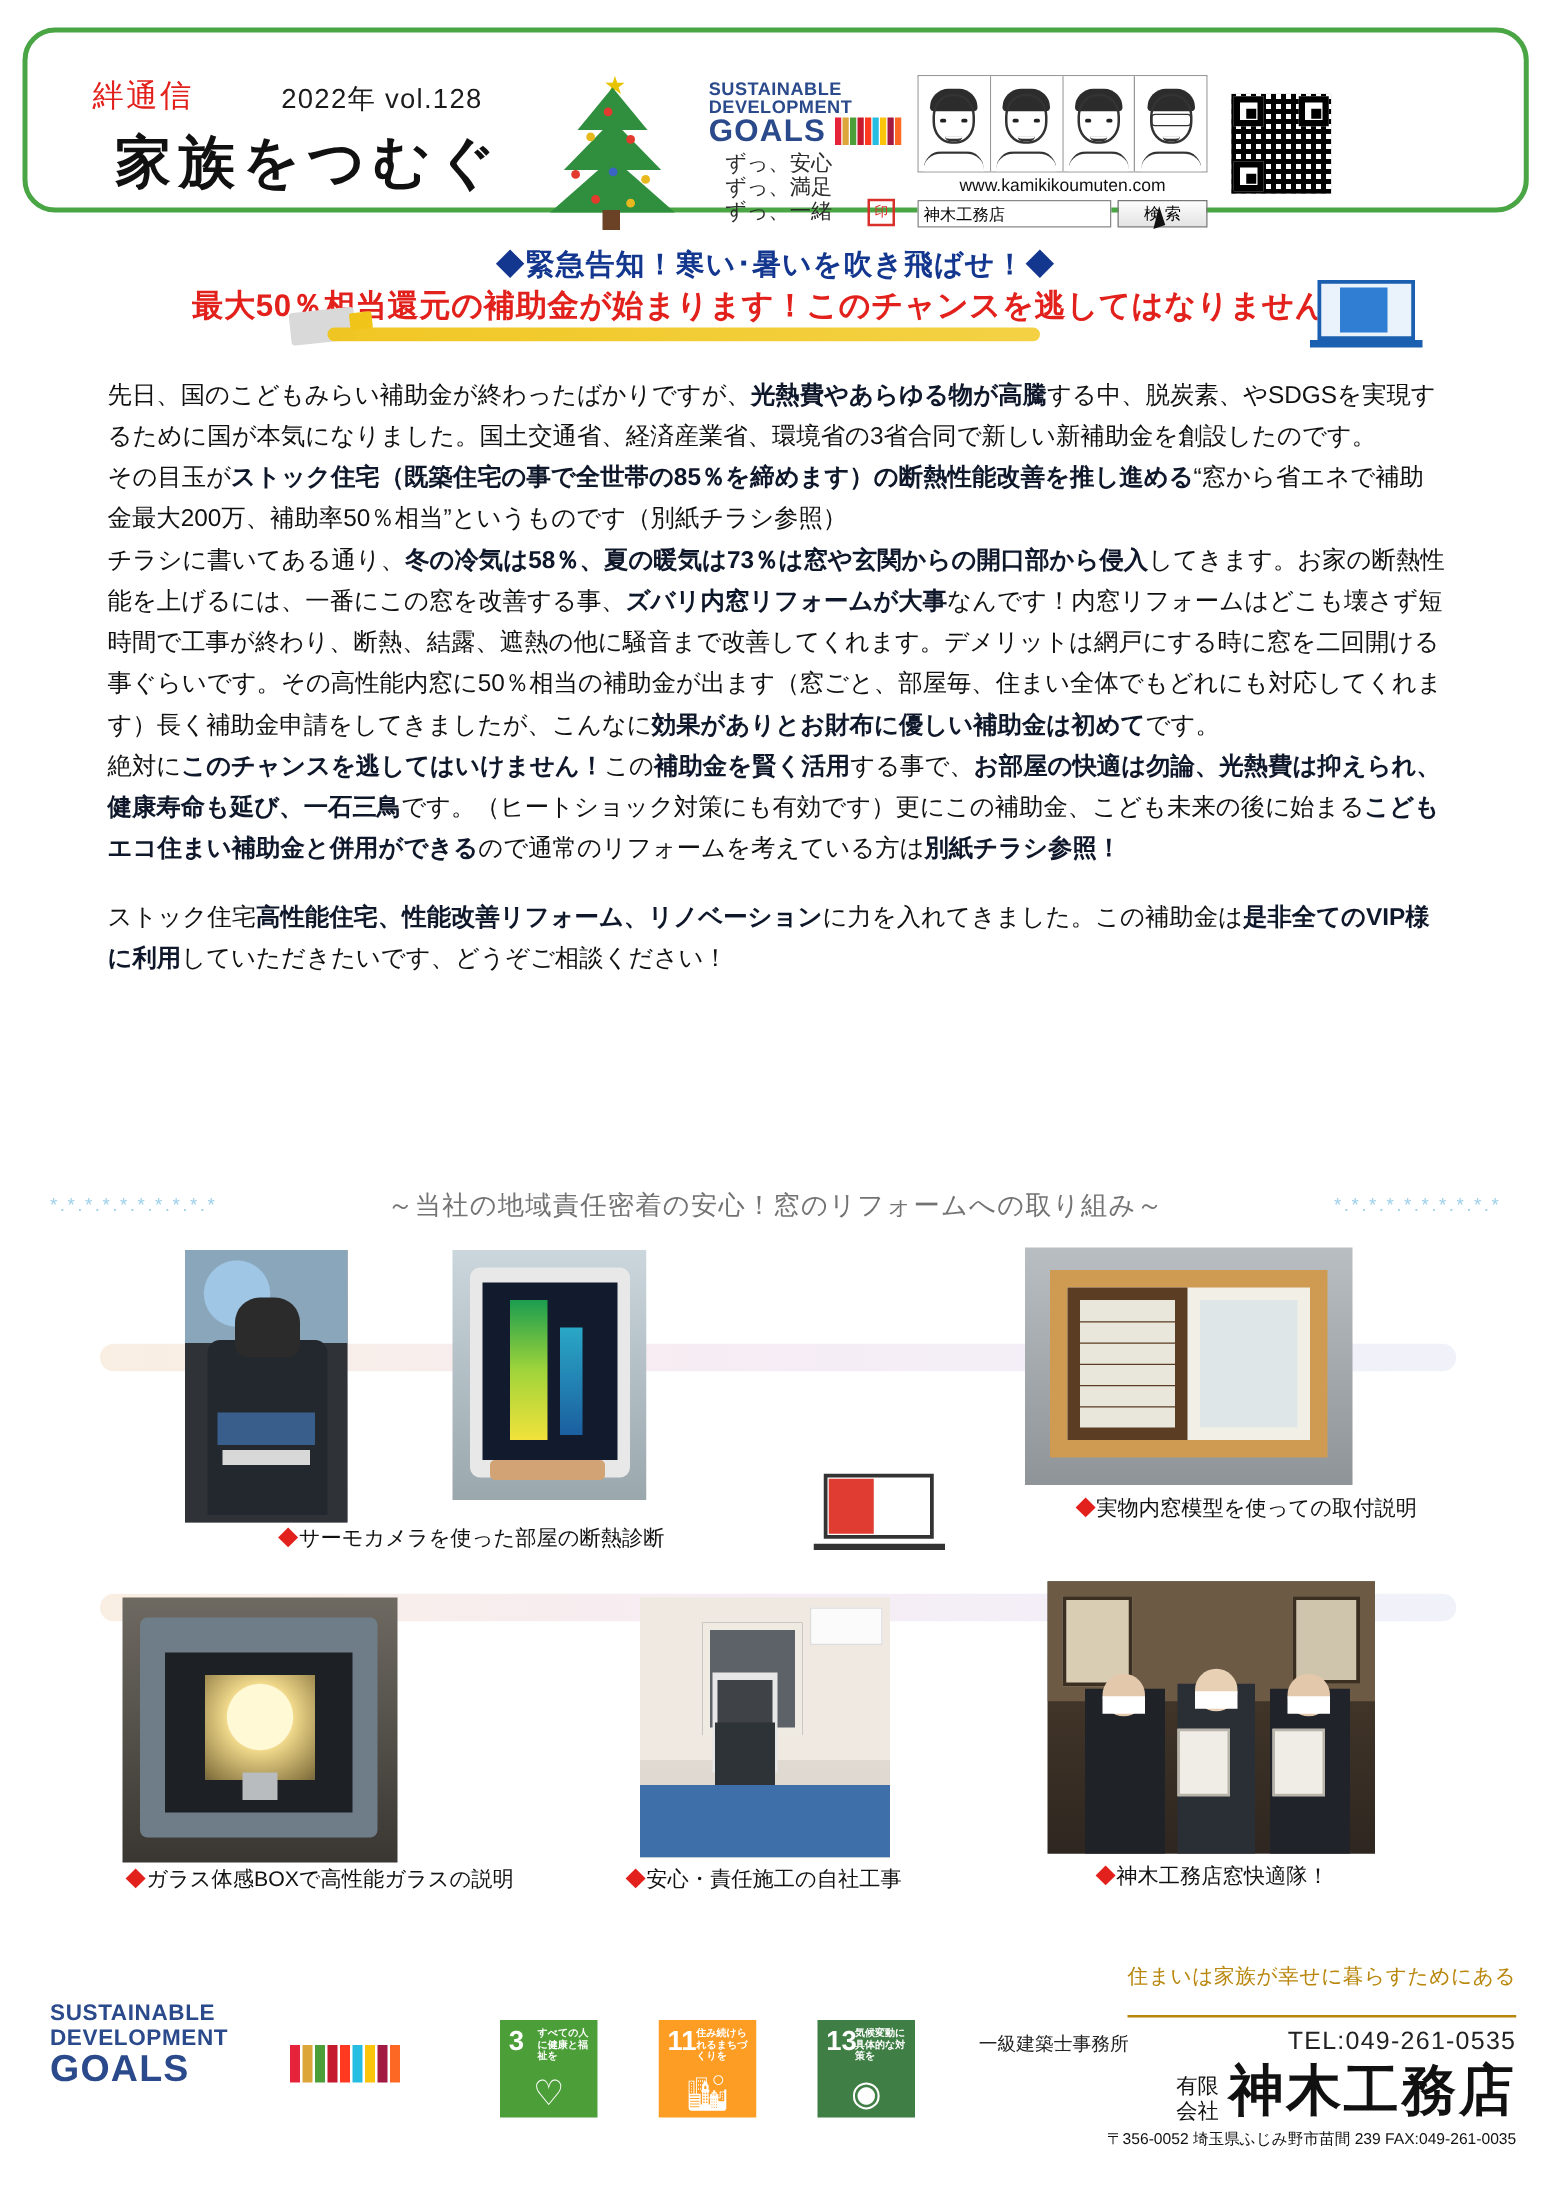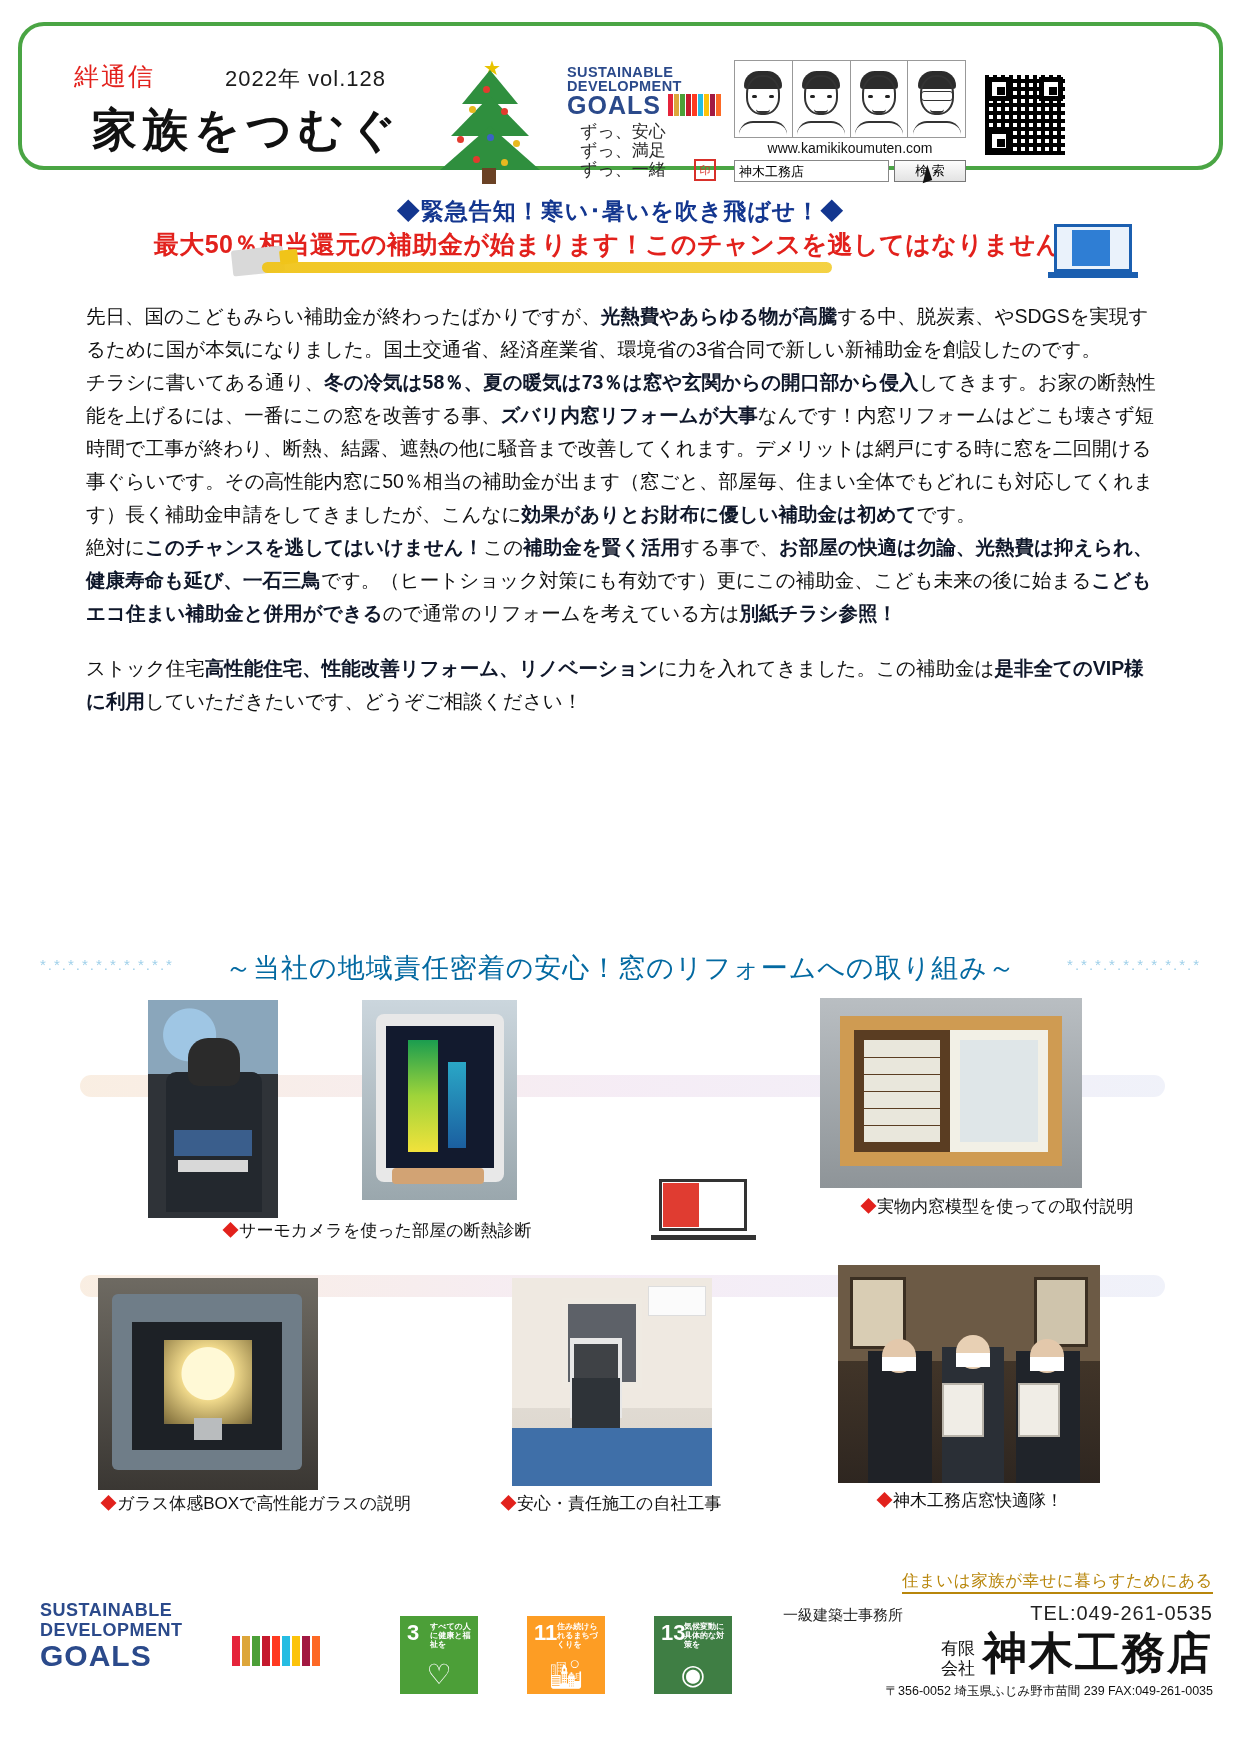--- a/index.html
+++ b/index.html
@@ -107,21 +107,21 @@
   
   .body-text { position:absolute; left:86px; top:300px; width:1070px;
     font-size:19.5px; line-height:33px; color:#111; font-family:"Liberation Sans", sans-serif;}
   .body-text p { margin:0 0 0 0; }
   .r { color:#0f172a; font-weight:bold; }
   .b { font-weight:bold; }
   .gap { height:22px; }
 
   
   .sec-title { position:absolute; left:0; top:950px; width:1241px; text-align:center;
-    font-size:27px; color:#0369a1; letter-spacing:1px; }
+    font-size:21px; color:#737373; letter-spacing:1px; }
   .snow-l { position:absolute; left:40px; top:956px; font-size:15px; color:#9fd0ea; letter-spacing:2px;}
   .snow-r { position:absolute; right:40px; top:956px; font-size:15px; color:#9fd0ea; letter-spacing:2px;}
 
   .ribbon { position:absolute; left:80px; width:1085px; height:22px; background:linear-gradient(90deg,#f6e3cf,#efe0ef,#e6e9f6); opacity:.6; border-radius:11px;}
   .ribbon.r1 { top:1075px; }
   .ribbon.r2 { top:1275px; }
 
   .photo { position:absolute; background:#cfcfcf; overflow:hidden; }
   .cap { position:absolute; font-size:17px; color:#111; }
   .cap .d { color:#e2211c; }
@@ -141,21 +141,21 @@
   .sdgs-foot .l3{font-size:30px;font-weight:bold;color:#2b4a8b;letter-spacing:1px;margin-top:-2px;}
   .sdgs-foot .bars{position:absolute;right:0;top:36px;display:flex;gap:2px;}
   .sdgs-foot .bars i{display:block;width:8px;height:30px;}
 
   .goal { position:absolute; width:78px; height:78px; color:#fff; }
   .goal .num { position:absolute; left:7px; top:4px; font-size:22px; font-weight:bold; }
   .goal .ttl { position:absolute; left:30px; top:6px; font-size:8px; line-height:9px; width:44px; font-weight:bold;}
   .goal .ico { position:absolute; left:50%; top:42px; transform:translateX(-50%); font-size:28px; }
 
   .company { position:absolute; right:28px; top:1570px; width:430px; text-align:right;}
-  .co-slogan { font-size:16.5px; color:#b8860b; border-bottom:2px solid #b8860b; display:inline-block; padding-bottom:0; letter-spacing:.5px;}
+  .co-slogan { font-size:16.5px; color:#b8860b; border-bottom:2px solid #b8860b; display:inline-block; padding-bottom:20px; letter-spacing:.5px;}
   .co-line2 { margin-top:8px; font-size:15px; color:#222; display:flex; justify-content:space-between; align-items:flex-end;}
   .co-name { font-size:44px; font-weight:bold; color:#111; letter-spacing:2px; margin-top:2px; line-height:52px;}
   .co-kind { font-size:17px; color:#111; line-height:20px; display:inline-block; vertical-align:bottom; }
   .co-addr { font-size:12.5px; color:#111; margin-top:4px; letter-spacing:0px;}
 </style>
 </head>
 <body>
 
 <div class="page">
 
@@ -261,20 +261,21 @@
   <div class="marker"></div>
 
   <div class="winicon">
     <div class="frame"></div>
       <div class="pane"></div>
       <div class="sill"></div>
   </div>
 
   <div class="body-text">
     <p><span>先日、国のこどもみらい補助金が終わったばかりですが、</span><span class="r">光熱費やあらゆる物が高騰</span><span>する中、脱炭素、やSDGSを実現するために国が本気になりました。国土交通省、経済産業省、環境省の3省合同で新しい新補助金を創設したのです。</span></p>
+    <p><span>その目玉が</span><span class="r">ストック住宅（既築住宅の事で全世帯の85％を締めます）の断熱性能改善を推し進める</span><span>“窓から省エネで補助金最大200万、補助率50％相当”というものです（別紙チラシ参照）</span></p>
     <p><span>チラシに書いてある通り、</span><span class="r">冬の冷気は58％、夏の暖気は73％は窓や玄関からの開口部から侵入</span><span>してきます。お家の断熱性能を上げるには、一番にこの窓を改善する事、</span><span class="r">ズバリ内窓リフォームが大事</span><span>なんです！内窓リフォームはどこも壊さず短時間で工事が終わり、断熱、結露、遮熱の他に騒音まで改善してくれます。デメリットは網戸にする時に窓を二回開ける事ぐらいです。その高性能内窓に50％相当の補助金が出ます（窓ごと、部屋毎、住まい全体でもどれにも対応してくれます）長く補助金申請をしてきましたが、こんなに</span><span class="r">効果がありとお財布に優しい補助金は初めて</span><span>です。</span></p>
     <p><span>絶対に</span><span class="r">このチャンスを逃してはいけません！</span><span>この</span><span class="r">補助金を賢く活用</span><span>する事で、</span><span class="r">お部屋の快適は勿論、光熱費は抑えられ、健康寿命も延び、一石三鳥</span><span>です。（ヒートショック対策にも有効です）更にこの補助金、こども未来の後に始まる</span><span class="r">こどもエコ住まい補助金と併用ができる</span><span>ので通常のリフォームを考えている方は</span><span class="r">別紙チラシ参照！</span></p>
     <div class="gap"></div>
     <p><span>ストック住宅</span><span class="r">高性能住宅、性能改善リフォーム、リノベーション</span><span>に力を入れてきました。この補助金は</span><span class="r">是非全てのVIP様に利用</span><span>していただきたいです、どうぞご相談ください！</span></p>
   </div>
 
   <div class="snow-l">*.*.*.*.*.*.*.*.*.*</div>
   <div class="sec-title">～当社の地域責任密着の安心！窓のリフォームへの取り組み～</div>
   <div class="snow-r">*.*.*.*.*.*.*.*.*.*</div>
 

